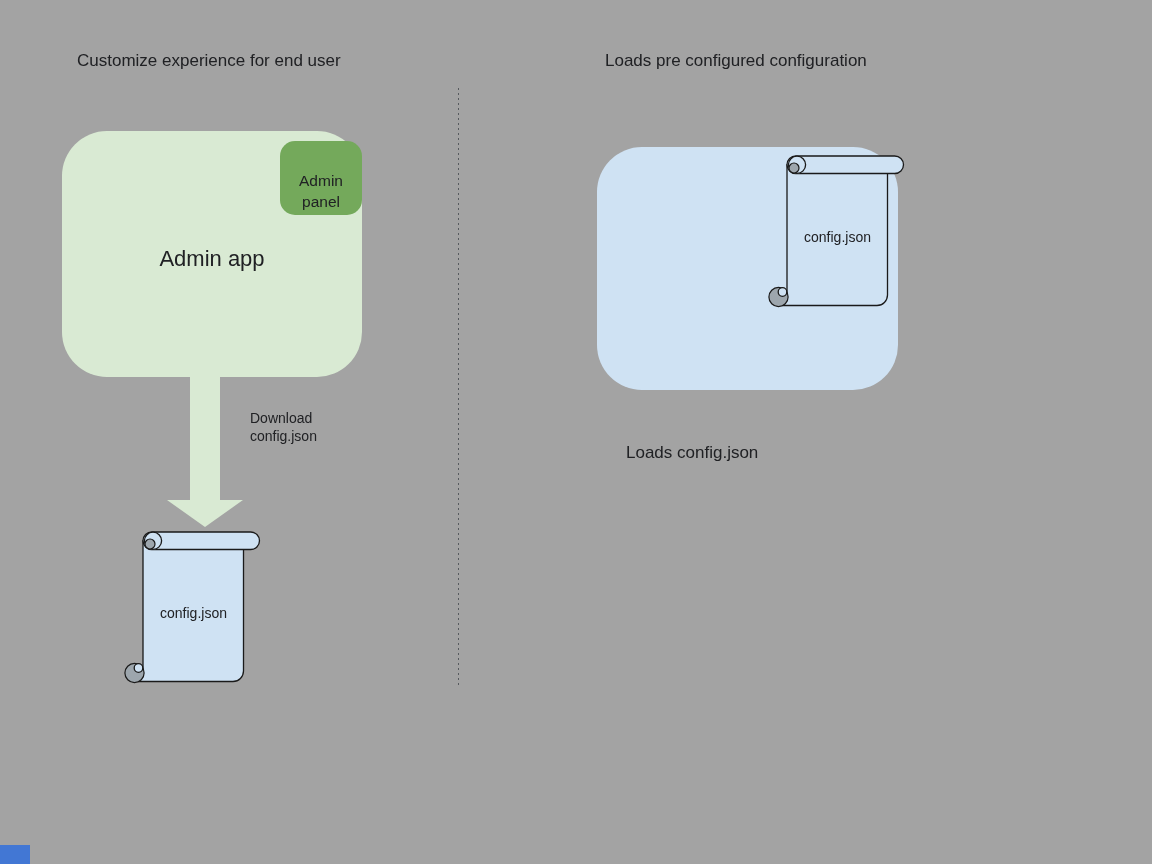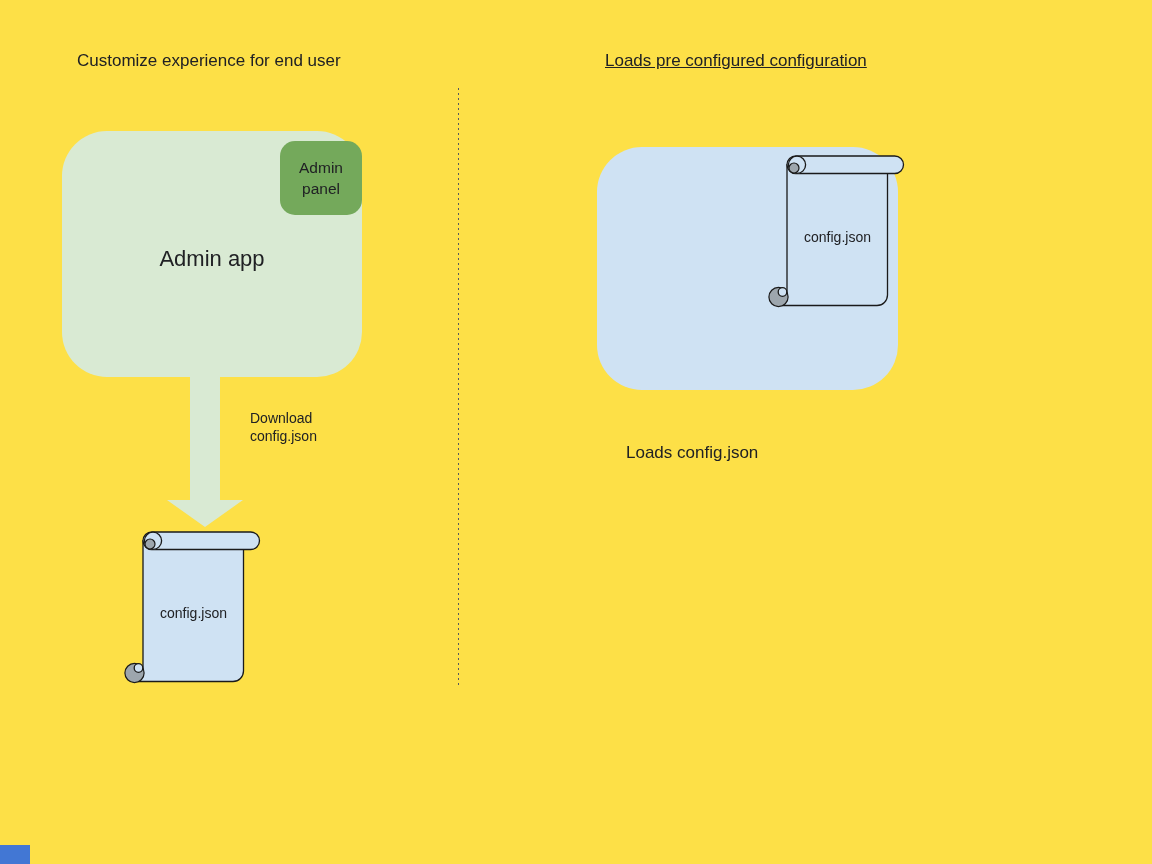--- a/index.html
+++ b/index.html
@@ -1,20 +1,20 @@
 <!DOCTYPE html>
 <html style="--admin-app-fill: #d9ead3; --admin-panel-fill: #74a95b; --arrow-fill: #d9ead3; --demo-app-fill: #cfe2f3; --scroll-fill: #cfe2f3; --scroll-curl-fill: #9da6ad; --outline: #1a1a1a; --text: #202124; --corner-marker: #4277d4;"><head>
 <meta charset="utf-8">
 <style>
   html, body { margin: 0; padding: 0; background: #ffffff; }
   #canvas {
     position: relative;
     width: 1152px;
     height: 864px;
-    background: #fde047;
+    background: #a3a3a3;
     overflow: hidden;
     font-family: "Liberation Sans", "DejaVu Sans", sans-serif;
     color: var(--text, #202124);
   }
   .abs { position: absolute; }
   .title {
     font-size: 17px;
     line-height: 20px;
     color: var(--text, #202124);
   }
@@ -24,21 +24,21 @@
   #admin-app-box {
     left: 62px; top: 131px; width: 300px; height: 246px;
     background: var(--admin-app-fill, #d9ead3);
   }
   #admin-panel-box {
     left: 280px; top: 141px; width: 82px; height: 74px;
     background: var(--admin-panel-fill, #74a95b);
     border-radius: 15px;
   }
   #admin-panel-label {
-    left: 280px; top: 157px; width: 82px;
+    left: 280px; top: 170px; width: 82px;
     text-align: center; font-size: 15.5px; line-height: 21px;
     white-space: pre-line;
   }
   #admin-app-label {
     left: 62px; top: 246px; width: 300px;
     text-align: center; font-size: 22px;
   }
   #demo-app-box {
     left: 597px; top: 147px; width: 301px; height: 243px;
     background: var(--demo-app-fill, #cfe2f3);
@@ -105,21 +105,21 @@
         <rect class="scroll-fill" x="20" y="5" width="116.5" height="17.5" rx="8.8"></rect>
 
         <circle class="scroll-fill" cx="30" cy="13.8" r="8.6"></circle>
         <circle class="curl-fill" cx="27" cy="17" r="5"></circle>
       </symbol>
     </defs>
   </svg>
 
   <div class="abs title" style="left:77px; top:51px;">Customize experience for end user</div>
 
-  <div class="abs title" style="left:605px; top:51px;text-decoration:underline;">Loads pre configured configuration</div>
+  <div class="abs title" style="left:605px; top:51px;">Loads pre configured configuration</div>
 
   <div class="abs" id="divider"></div>
 
   <div class="abs app-box" id="admin-app-box"></div>
 
   <div class="abs" id="admin-panel-box"></div>
 
   <div class="abs" id="admin-panel-label">Admin
 panel</div>
 

